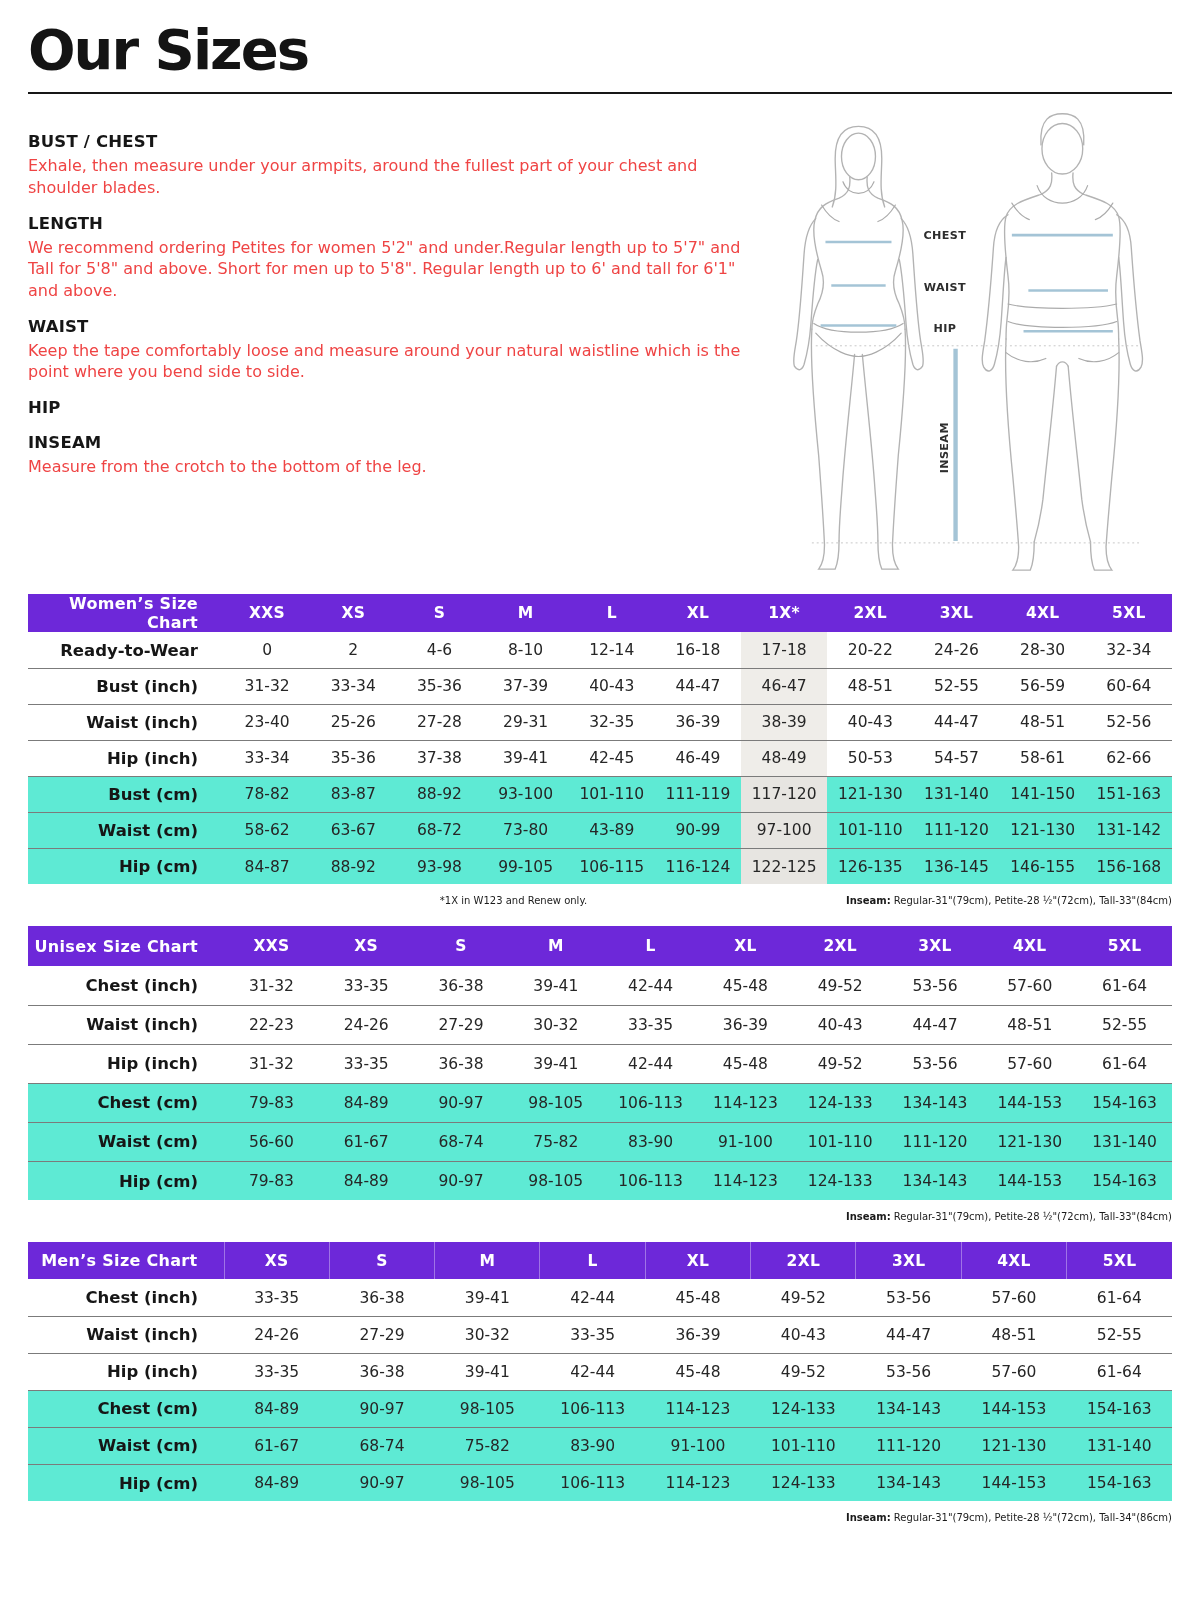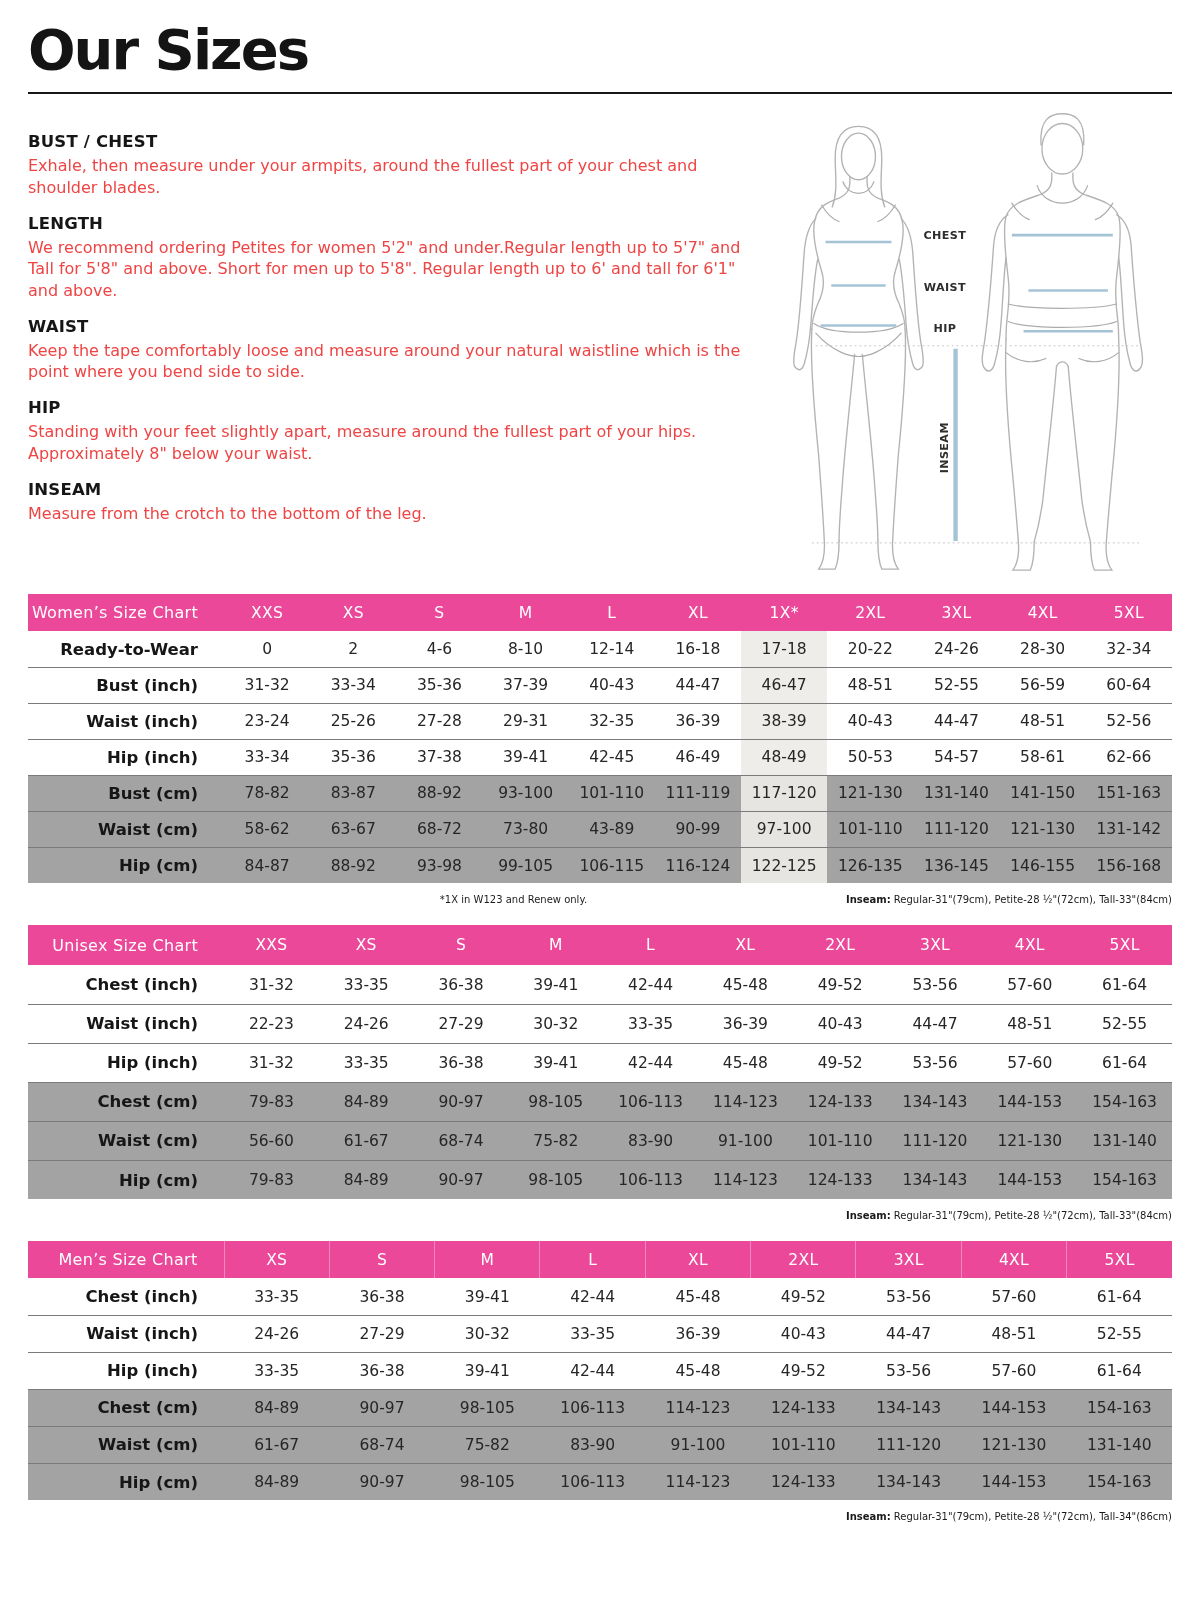--- a/index.html
+++ b/index.html
@@ -32,29 +32,29 @@
   .inseam-bar  { stroke-width:4.5; }
   .dot-line { stroke:#c6c6c6; stroke-width:1; stroke-dasharray:2,3; }
   .diagram-label { font-family:"DejaVu Sans","Liberation Sans",sans-serif; font-size:11.5px; font-weight:700; fill:#2e2e2e; letter-spacing:0.4px; }
 
   .tables-wrap { margin-top:22px; }
   .table-block { margin-top:20px; }
   .table-block:first-child { margin-top:0; }
   table { width:100%; border-collapse:collapse; table-layout:fixed; }
   col.label-col { width:196px; }
   thead th {
-    background:#ec4899; color:#ffffff; font-weight:400;
+    background:#6d28d9; color:#ffffff; font-weight:700;
     font-size:15.5px; height:37px; letter-spacing:0.3px;
   }
   thead th.t-title { text-align:right; padding-right:26px; font-size:16px; }
   tbody tr { height:36px; background:#ffffff; }
   tbody tr + tr { border-top:1.5px solid #7b7b7b; }
   tbody th.row-label { text-align:right; padding-right:26px; font-weight:700; font-size:16.5px; color:#161616; }
   tbody td { text-align:center; font-size:15.5px; color:#262626; }
-  tbody tr.shaded { background:#a3a3a3; }
+  tbody tr.shaded { background:#5eead4; }
   tbody td.hl { background:#efede9; }
   tbody tr.shaded td.hl { background:#e7e5e1; }
 
   .t-unisex thead th { height:40px; }
   .t-unisex tbody tr { height:39px; }
   .t-men thead th { border-left:1px solid rgba(255,255,255,0.35); }
   .t-men thead th.t-title { border-left:none; }
   .t-men tbody tr { height:37px; }
 
   .foot { display:flex; align-items:flex-start; font-size:10px; color:#1b1b1b; margin-top:11px; }
@@ -74,21 +74,20 @@
 
     <div class="instructions">
       <div id="sections">
           <h3>BUST / CHEST</h3>
           <p>Exhale, then measure under your armpits, around the fullest part of your chest and shoulder blades.</p>
           <h3>LENGTH</h3>
           <p>We recommend ordering Petites for women 5'2" and under.Regular length up to 5'7" and Tall for 5'8" and above. Short for men up to 5'8". Regular length up to 6' and tall for 6'1" and above.</p>
           <h3>WAIST</h3>
           <p>Keep the tape comfortably loose and measure around your natural waistline which is the point where you bend side to side.</p>
           <h3>HIP</h3>
-          <p>Standing with your feet slightly apart, measure around the fullest part of your hips. Approximately 8" below your waist.</p>
           <h3>INSEAM</h3>
           <p>Measure from the crotch to the bottom of the leg.</p>
         </div>
     </div>
 
     <div class="figure-panel">
       <svg width="375" height="466" viewBox="0 0 380 480">
 
         <g>
           <ellipse class="fig-outline" cx="88" cy="52" rx="17.5" ry="24"></ellipse>
@@ -206,21 +205,21 @@
               <td>40-43</td>
               <td>44-47</td>
               <td class="hl">46-47</td>
               <td>48-51</td>
               <td>52-55</td>
               <td>56-59</td>
               <td>60-64</td>
             </tr>
             <tr>
               <th class="row-label">Waist (inch)</th>
-              <td>23-24</td>
+              <td>23-40</td>
               <td>25-26</td>
               <td>27-28</td>
               <td>29-31</td>
               <td>32-35</td>
               <td>36-39</td>
               <td class="hl">38-39</td>
               <td>40-43</td>
               <td>44-47</td>
               <td>48-51</td>
               <td>52-56</td>

